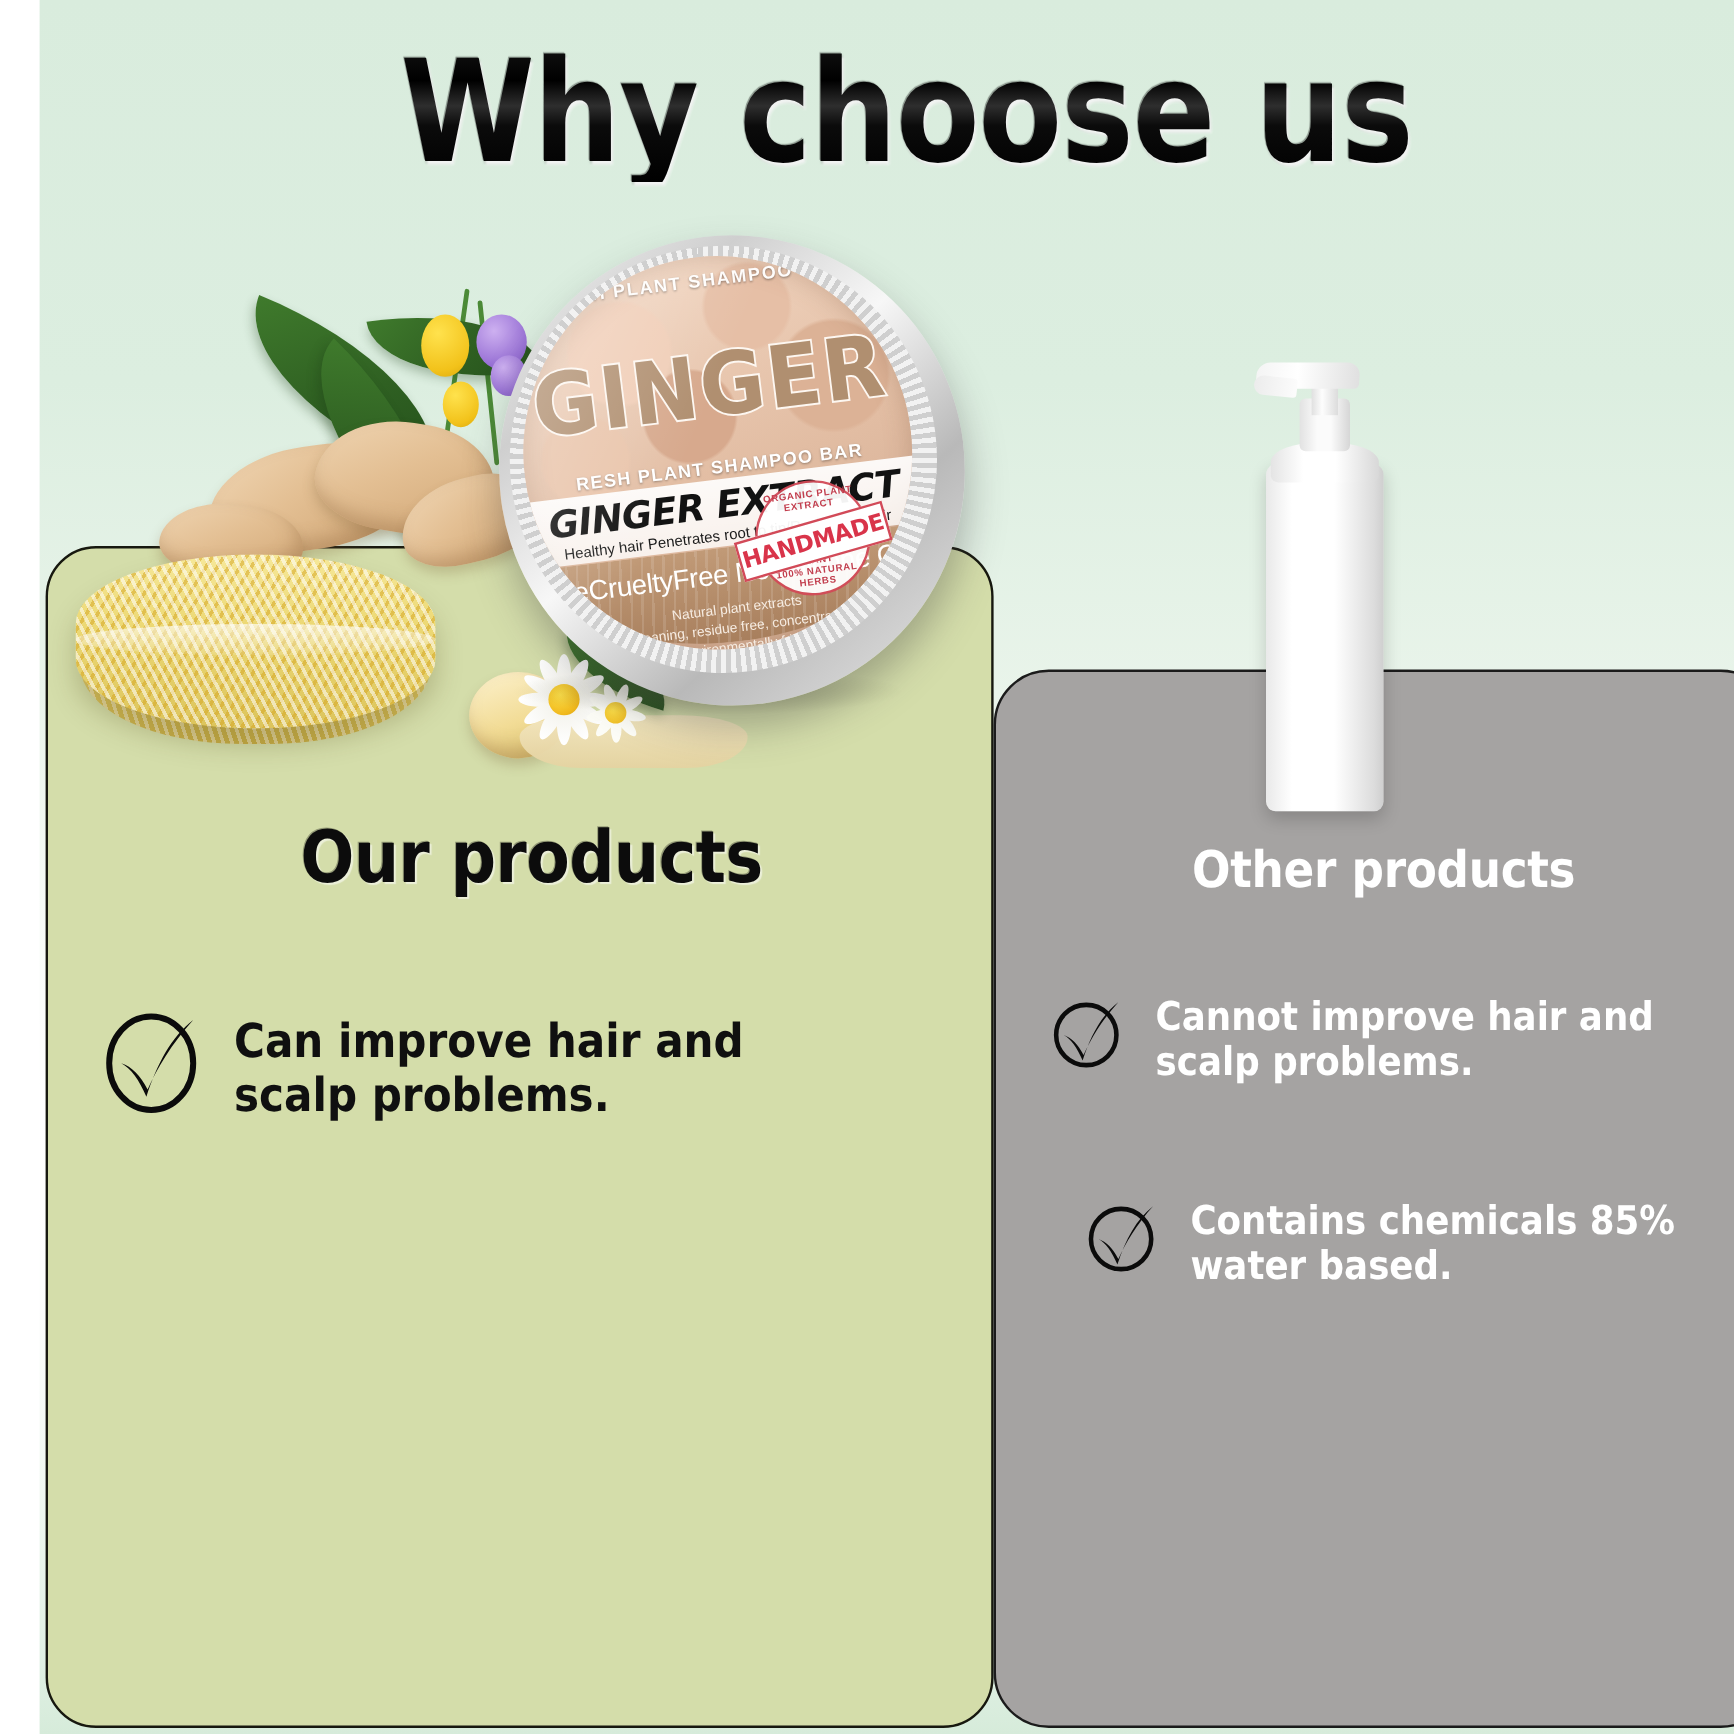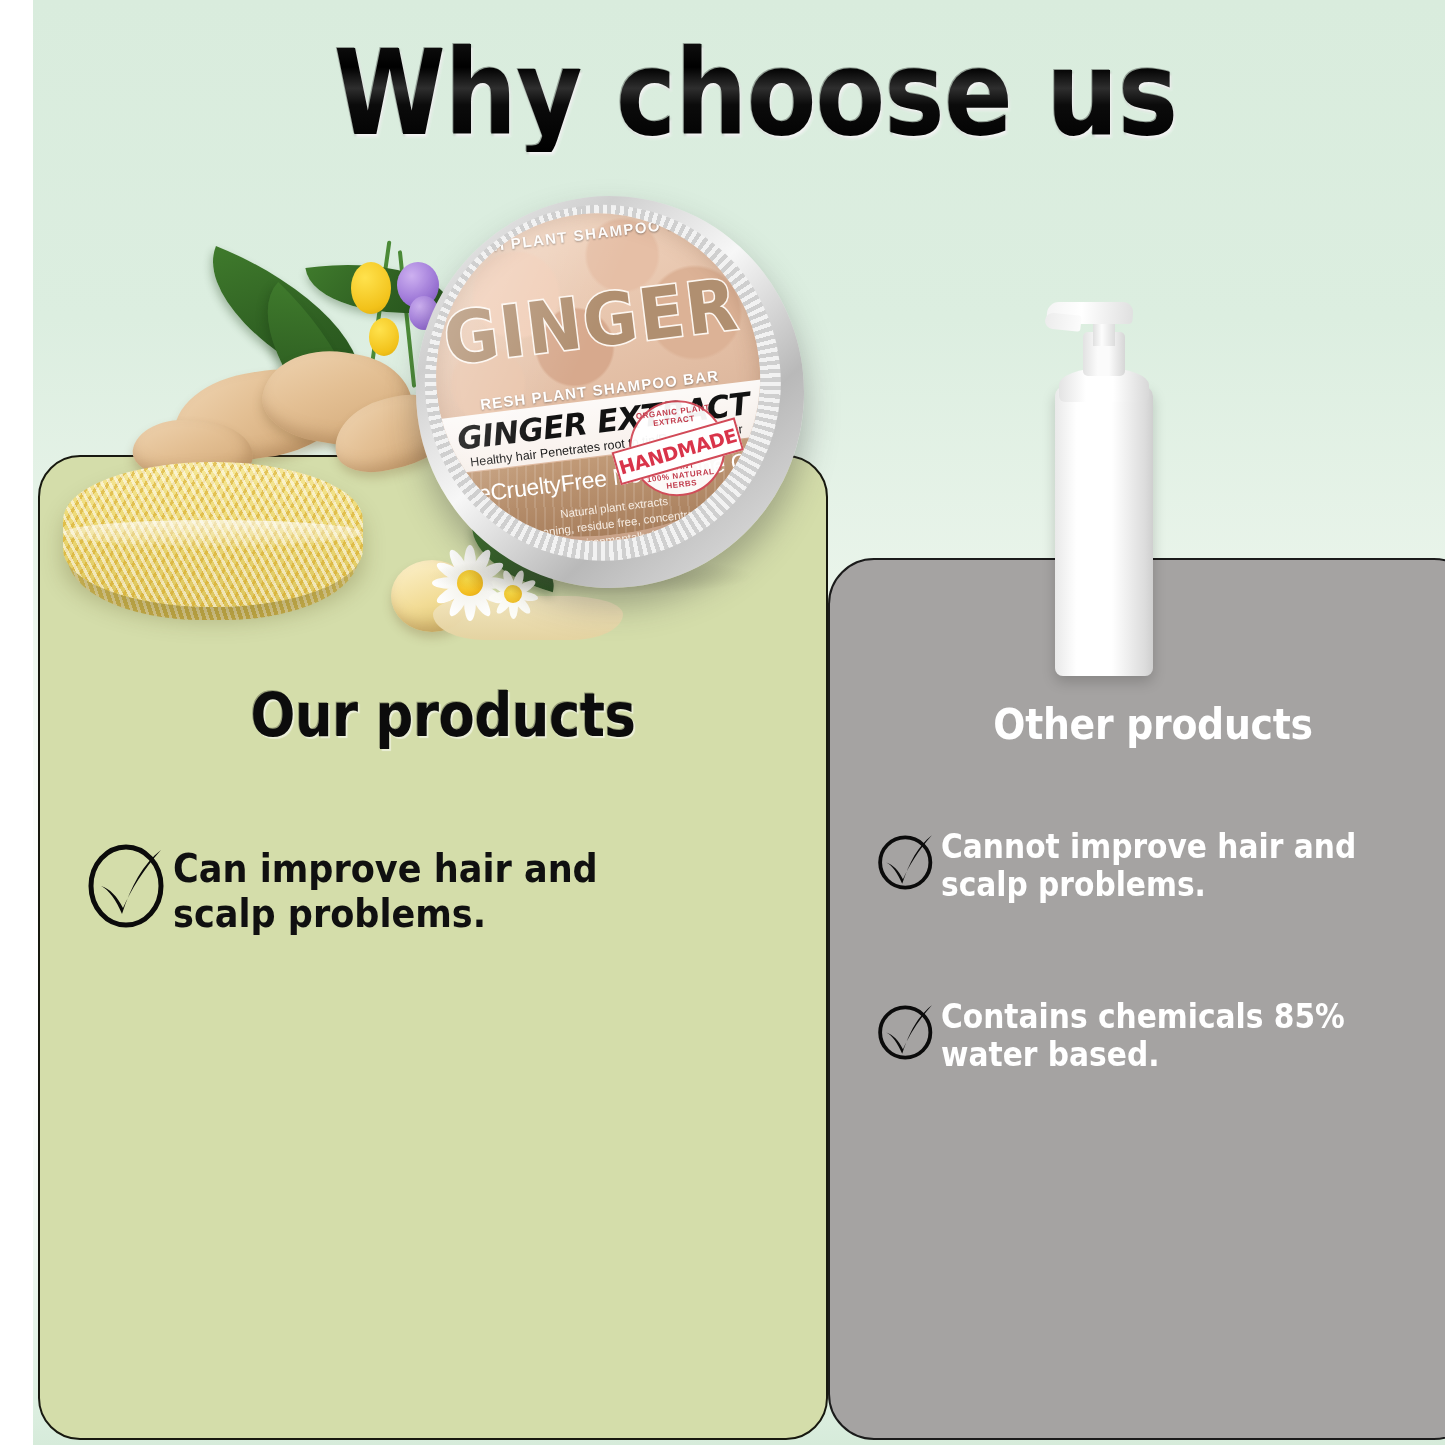--- a/index.html
+++ b/index.html
@@ -64,42 +64,42 @@
     text-shadow:2px 2px 1px rgba(255,255,255,.55), -1px -1px 0 rgba(0,0,0,.3);
   }
   .head-other{
     position:absolute;left:860px;top:700px;width:520px;text-align:center;
     font-family:"DejaVu Sans","Liberation Sans",sans-serif;
     font-weight:700;font-size:42px;letter-spacing:-0.3px;
     color:#ffffff;transform:scaleX(0.9);
   }
 
   
-  .row{position:absolute;display:flex;align-items:flex-start;}
+  .row{position:absolute;display:flex;align-items:flex-start;gap:22px;}
   .row.left{left:48px;width:660px;}
   .row.right{left:838px;width:570px;}
 
   .chk{flex:0 0 auto;position:relative;}
   .chk svg{display:block;}
 
   .btxt{
     font-family:"DejaVu Sans","Liberation Sans",sans-serif;
     font-weight:700;line-height:1.16;
     transform:scaleX(0.9);transform-origin:left top;
     white-space:pre-line;
   }
   .row.left .btxt{font-size:39px;color:#101010;padding-top:8px;}
   .row.right .btxt{font-size:33px;color:#ffffff;padding-top:2px;}
 
   
   #row-l-0{top:838px;}
   #row-l-1{top:1022px;}
   #row-l-2{top:1232px;}
   #row-r-0{top:826px;}
-  #row-r-1{top:996px;}
+  #row-r-1{top:996px;justify-content:flex-end;}
   #row-r-2{top:1196px;}
 
   
   .art{position:absolute;inset:0;pointer-events:none;}
 
   
   .soap{
     position:absolute;left:30px;top:462px;width:300px;height:145px;
     border-radius:50%/40%;
     background:

